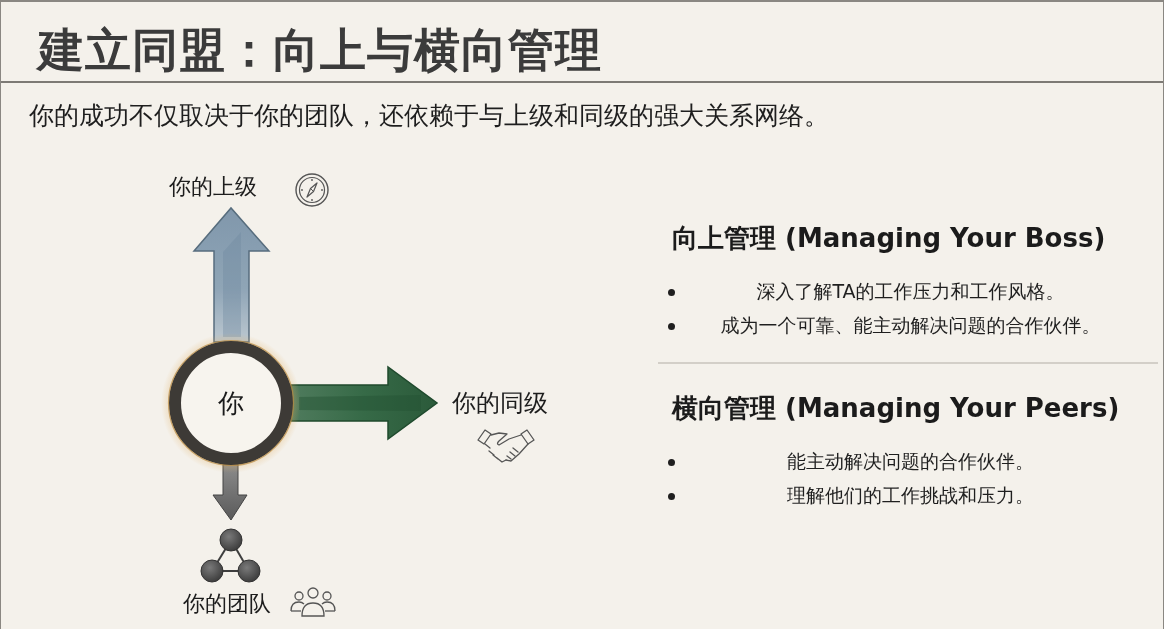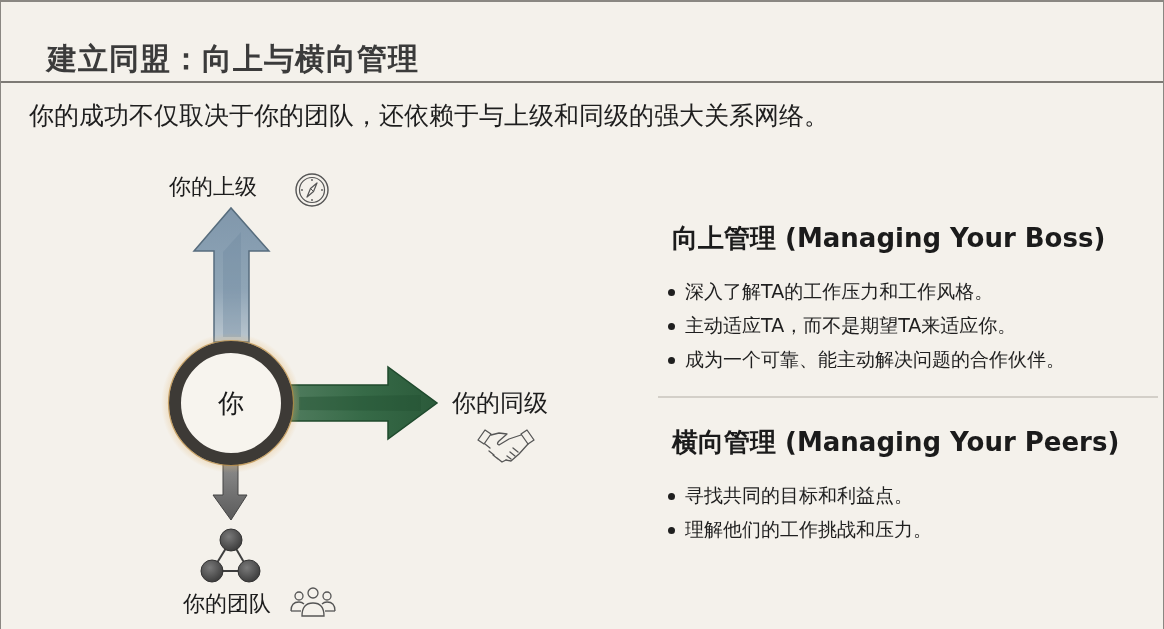--- a/index.html
+++ b/index.html
@@ -26,24 +26,24 @@
       left: 0; top: 0;
       width: 100%;
       height: 79px;
       border-bottom: 2px solid #7d7a75;
     }
     .title {
       position: absolute;
       left: 29px; top: 17px;
       font-family: "DejaVu Serif", "Liberation Serif", serif;
       font-weight: bold;
-      font-size: 30px;
+      font-size: 46px;
       letter-spacing: 1px;
       color: #3b3b3b;
-      margin: 17px;
+      margin: 8px;
       line-height: 46px;
     }
     .subtitle {
       position: absolute;
       left: 28px; top: 97px;
       font-size: 25px;
       color: #1e1e1e;
       line-height: 34px;
       margin: 0;
     }
@@ -100,20 +100,21 @@
       margin: 6px 0 0 0;
       padding: 0;
     }
     .bullets li {
       position: relative;
       padding-left: 29px;
       font-size: 19px;
       line-height: 34px;
       color: #1f1f1f;
       white-space: nowrap;
+      text-align: center;
     }
     .bullets li::before {
       content: "";
       position: absolute;
       left: 12px; top: 15px;
       width: 7px; height: 7px;
       border-radius: 50%;
       background: #1f1f1f;
     }
     .divider {
@@ -235,29 +236,28 @@
         </g>
       </svg>
     </span>
   </div>
 
   <div class="right-panel">
     <div class="section">
       <h2 class="section-title">向上管理 (Managing Your Boss)</h2>
       <ul class="bullets">
         <li>深入了解TA的工作压力和工作风格。</li>
-        <li>主动适应TA，而不是期望TA来适应你。</li>
         <li>成为一个可靠、能主动解决问题的合作伙伴。</li>
       </ul>
     </div>
 
     <div class="divider"></div>
 
     <div class="section">
       <h2 class="section-title">横向管理 (Managing Your Peers)</h2>
       <ul class="bullets">
-        <li>寻找共同的目标和利益点。</li>
+        <li>能主动解决问题的合作伙伴。</li>
         <li>理解他们的工作挑战和压力。</li>
       </ul>
     </div>
   </div>
 
 </div>
 
 </body></html>

